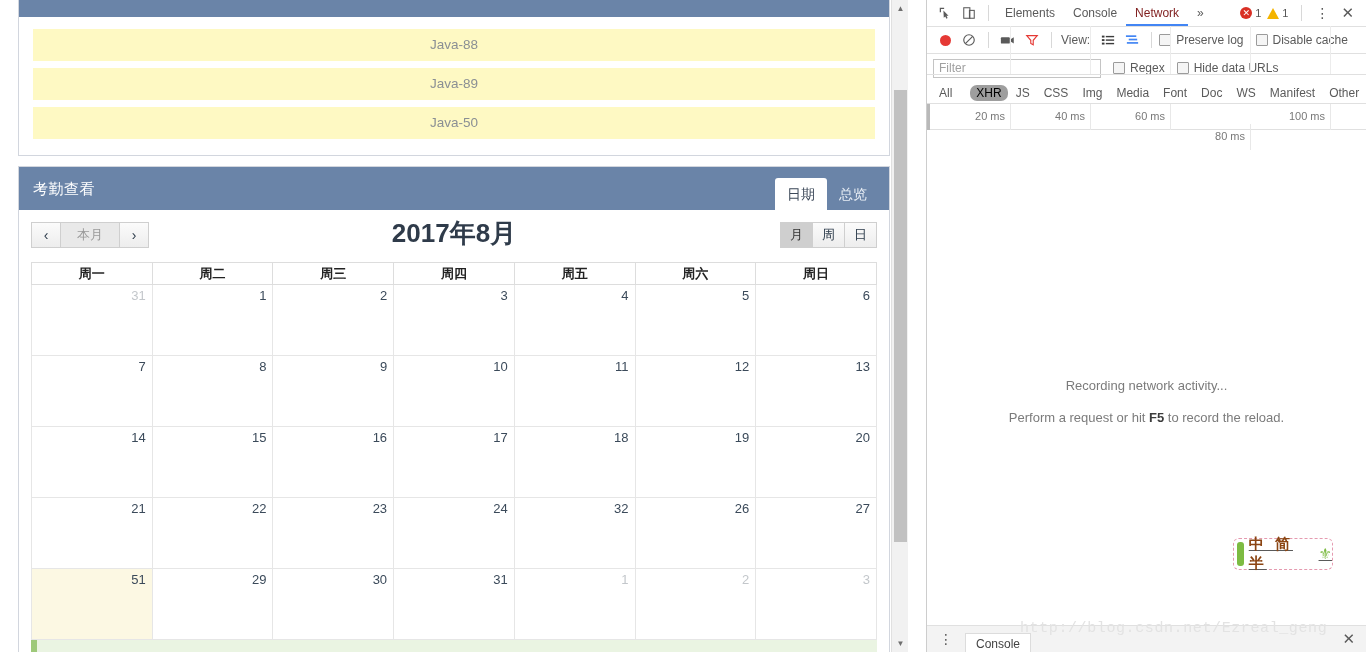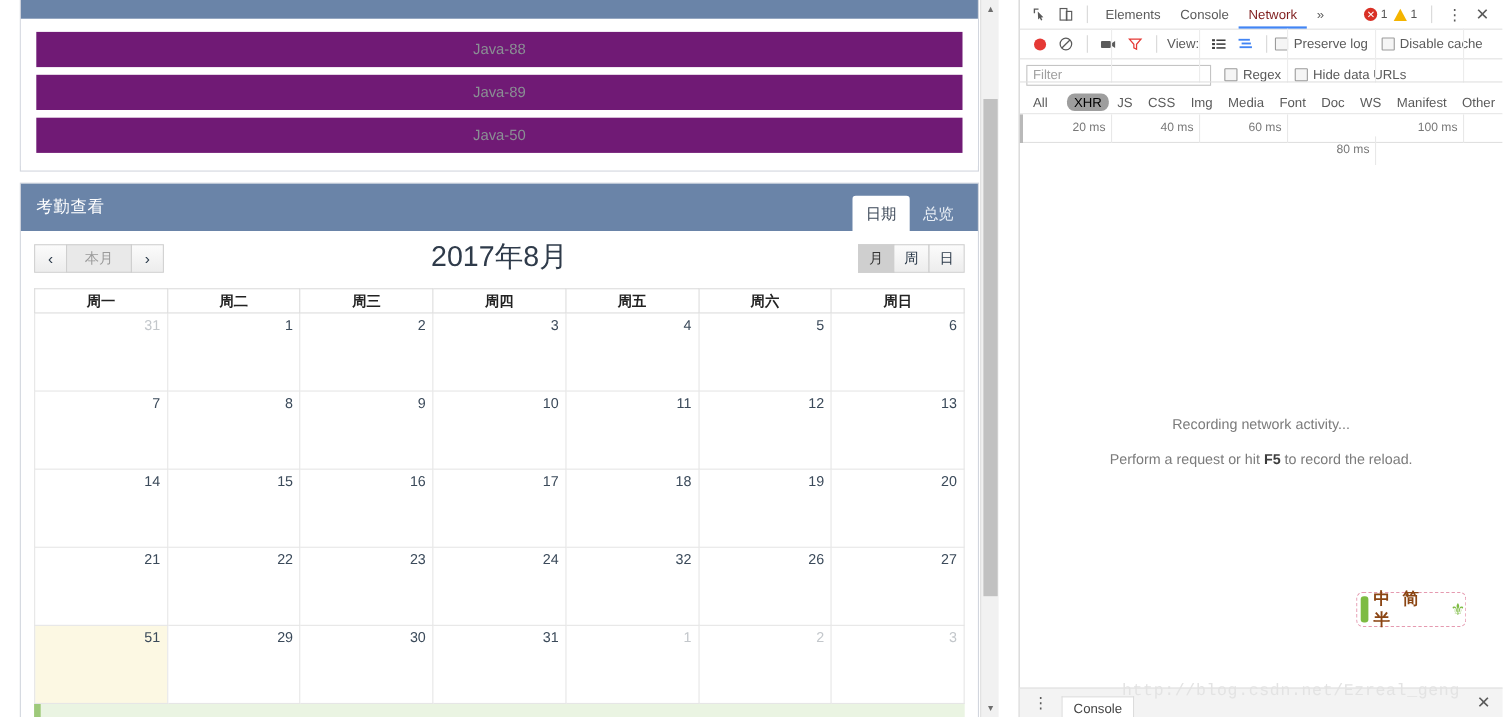--- a/index.html
+++ b/index.html
@@ -37,21 +37,21 @@
     padding: 0 14px;
     font-size: 15px;
     position: relative;
   }
   .panel-head .title { font-size: 15px; letter-spacing: .5px; }
   .panel-body { padding: 12px 14px; background: #fff; }
 
   .list-row {
     height: 32px;
     line-height: 32px;
-    background: #701a75;
+    background: #fef9c3;
     margin-bottom: 7px;
     text-align: center;
     color: #8a8f94;
     font-size: 13.5px;
   }
   .list-row:last-child { margin-bottom: 0; }
 
   
   #panel-cal { top: 166px; height: 500px; }
   #panel-cal .panel-head { padding: 0 0 0 14px; height: 43px; line-height: 43px; }
@@ -96,21 +96,21 @@
   .btn:first-child { margin-left: 0; }
   .btn.flat { background: #e9e9e9; color: #9a9a9a; }
   .btn.arrow { font-size: 14px; padding: 0 9px; color: #2b3a4a; }
 
   .cal-title {
     position: absolute;
     left: 0; right: 0; top: 6px;
     text-align: center;
     font-size: 26px;
     color: #2f3b4a;
-    font-weight: 400;
+    font-weight: 700;
     pointer-events: none;
   }
 
   .view-group {
     position: absolute; right: 12px; top: 12px;
     display: inline-flex;
   }
   .view-group .btn { min-width: 28px; padding: 0 9px; }
   .view-group .btn.sel { background: #cfcfcf; color: #333; }
 
@@ -272,20 +272,21 @@
 
   
   #badge {
     position: absolute; left: 306px; top: 538px;
     width: 100px; height: 32px;
     border: 1px dashed #e59ab0;
     border-radius: 6px;
     background: #ffffff;
     display: flex; align-items: center;
     padding-left: 3px;
+    text-decoration: underline;
   }
   #badge .bar { width: 7px; height: 24px; background: #7dbb42; border-radius: 3px; }
   #badge .chars {
     margin-left: 5px; font-size: 15px; font-weight: bold; color: #8b4513;
     letter-spacing: 3px; font-family: "DejaVu Sans", sans-serif;
   }
   #badge .fleur { margin-left: 2px; color: #7dbb42; font-size: 15px; }
 
   
   #drawer {

